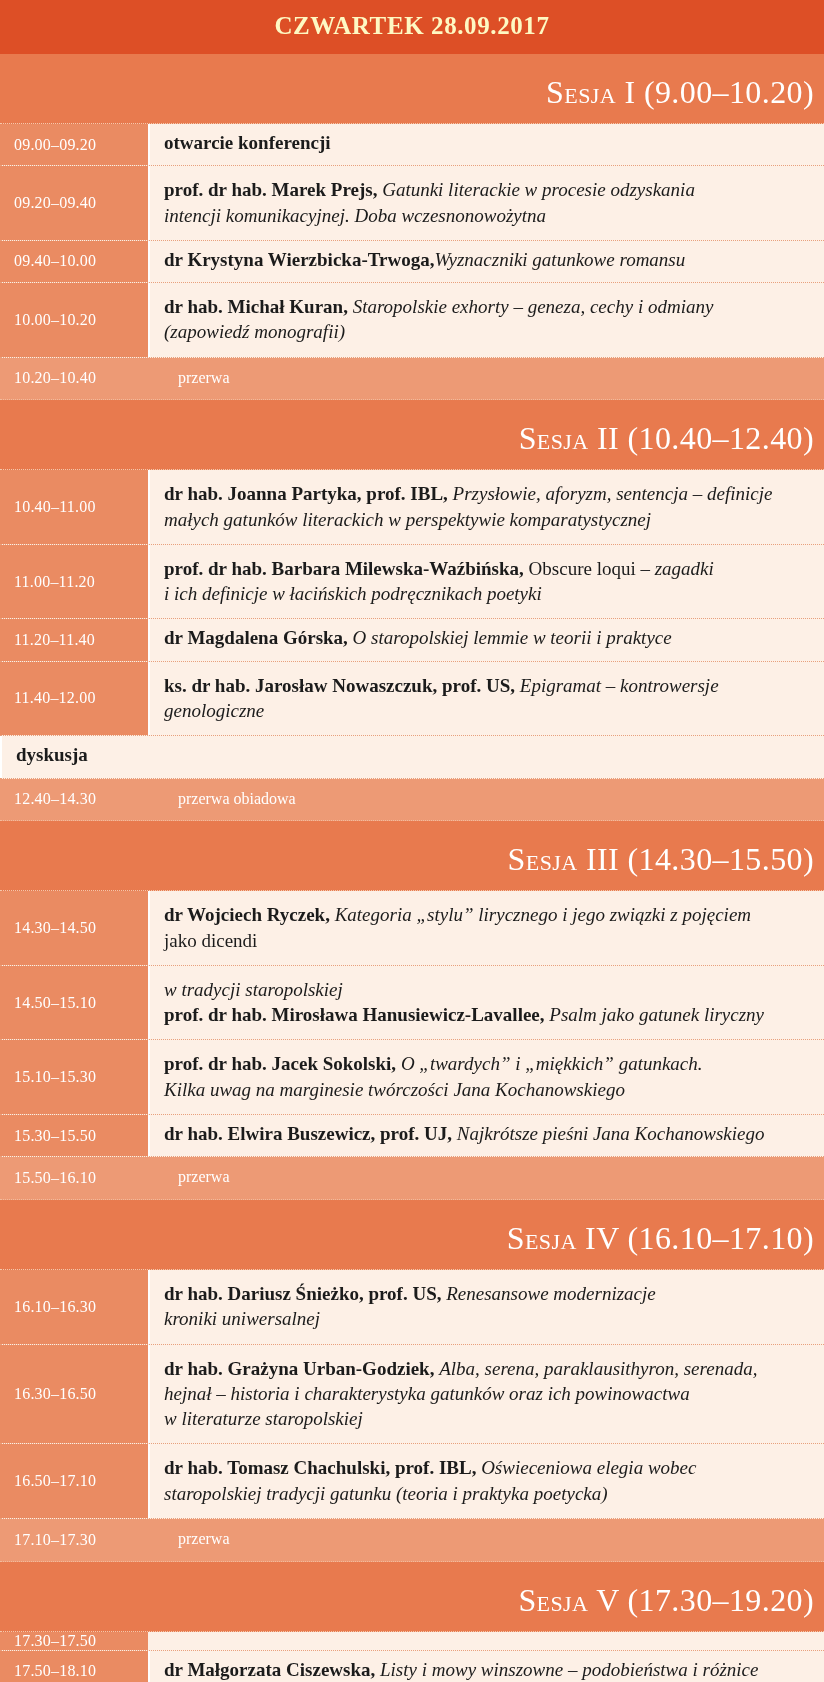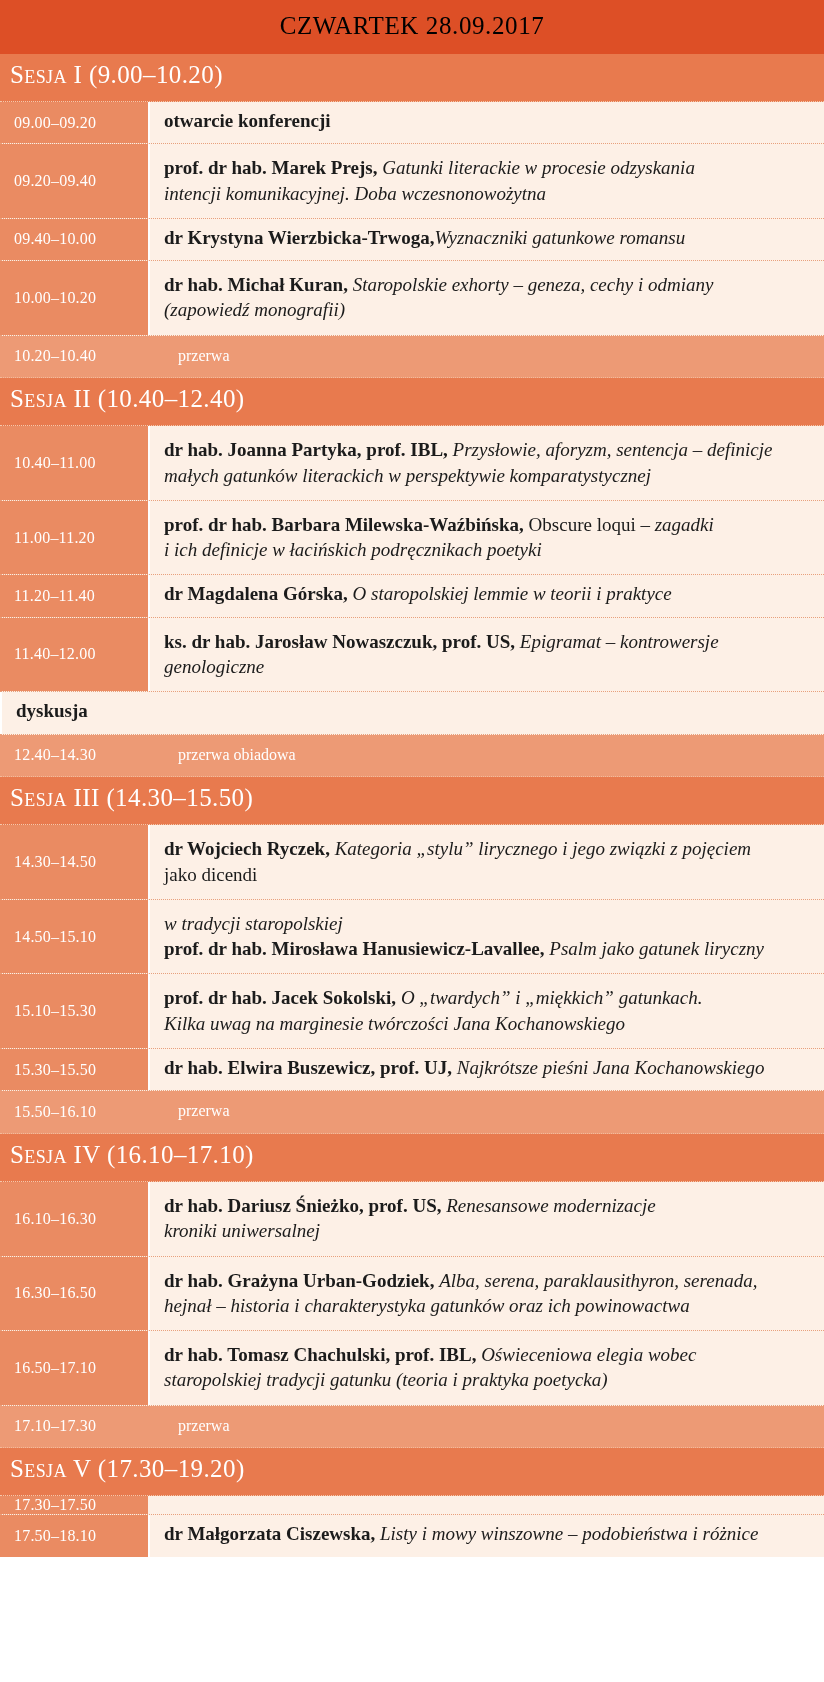--- a/index.html
+++ b/index.html
@@ -12,36 +12,36 @@
   }
 
   .schedule {
     width: 824px;
     background: #fcece2;
   }
 
   
   .day-title {
     background: #dd4f26;
-    color: #000000;
+    color: #fef9c3;
     text-align: center;
     font-size: 25px;
-    font-weight: normal;
+    font-weight: bold;
     letter-spacing: 0.6px;
     padding: 12px 10px 14px;
     font-variant: small-caps;
   }
 
   
   .session-header {
     background: #e87a4e;
     color: #ffffff;
-    text-align: left;
-    font-size: 25px;
-    padding: 7px 10px 12px;
+    text-align: right;
+    font-size: 32px;
+    padding: 20px 10px 12px;
     font-variant: small-caps;
     letter-spacing: 0.4px;
     border-bottom: 1px dotted #f4c8ac;
   }
 
   
   .row {
     display: flex;
     align-items: stretch;
     border-bottom: 1px dotted #e8a07c;
@@ -210,20 +210,21 @@
         <div class="row-body">
           <div><b>dr hab. Dariusz Śnieżko, prof. US, </b><i>Renesansowe modernizacje</i></div>
           <div><i>kroniki uniwersalnej</i></div>
         </div>
       </div>
       <div class="row">
         <div class="row-time">16.30–16.50</div>
         <div class="row-body">
           <div><b>dr hab. Grażyna Urban-Godziek, </b><i>Alba, serena, paraklausithyron, serenada,</i></div>
           <div><i>hejnał – historia i charakterystyka gatunków oraz ich powinowactwa</i></div>
+          <div><i>w literaturze staropolskiej</i></div>
         </div>
       </div>
       <div class="row">
         <div class="row-time">16.50–17.10</div>
         <div class="row-body">
           <div><b>dr hab. Tomasz Chachulski, prof. IBL, </b><i>Oświeceniowa elegia wobec</i></div>
           <div><i>staropolskiej tradycji gatunku (teoria i praktyka poetycka)</i></div>
         </div>
       </div>
       <div class="break-row">

